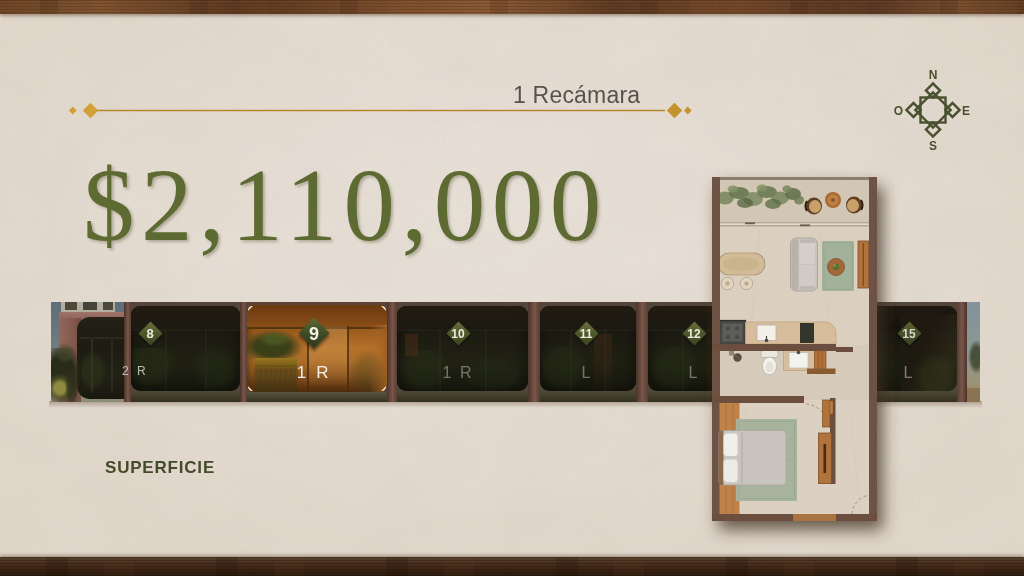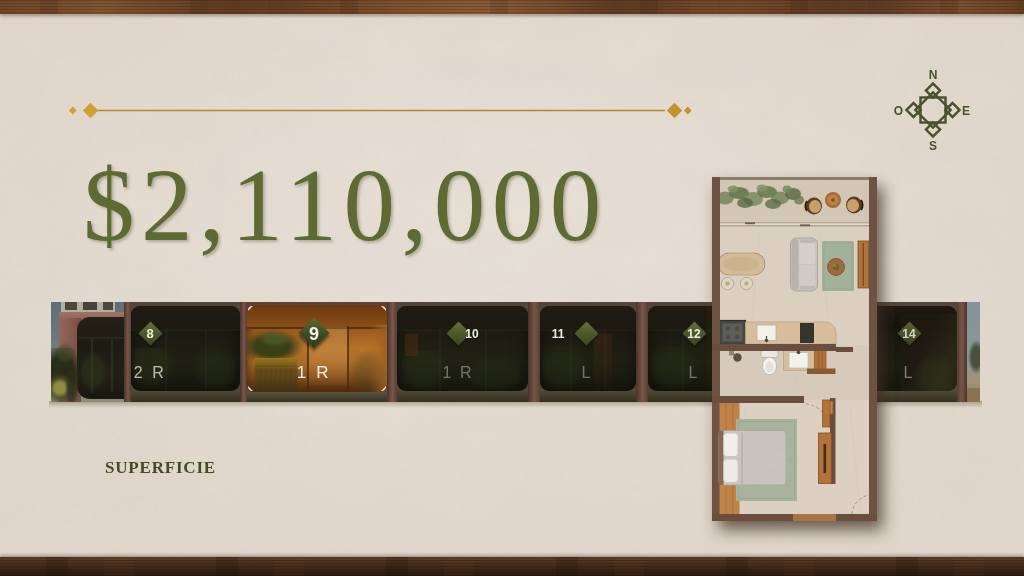--- a/index.html
+++ b/index.html
@@ -37,20 +37,21 @@
     box-shadow:0 2px 3px rgba(100,80,62,0.5);"></div>
 
   <div class="abs" style="left:0;top:557px;width:1024px;height:19px;
     background:
       repeating-linear-gradient(180deg, rgba(18,9,4,0.26) 0 1px, rgba(0,0,0,0) 1px 3px),
       repeating-linear-gradient(90deg, rgba(0,0,0,0) 0 46px, rgba(18,9,4,0.16) 46px 68px, rgba(0,0,0,0) 68px 104px, rgba(110,70,36,0.12) 104px 134px, rgba(0,0,0,0) 134px 170px),
       linear-gradient(180deg,#55412b 0%,#4c3120 30%,#3a2313 70%,#2c1a0d 100%);
     box-shadow:0 -2px 3px rgba(120,105,85,0.55);"></div>
 
 
+  <div class="abs" style="left:513px;top:82px;font-size:23px;color:#57534b;letter-spacing:0.2px;">1 Recámara</div>
 
   <svg class="abs" style="left:60px;top:98px;" width="650" height="26" viewBox="0 0 650 26">
     <line x1="36" y1="12.5" x2="605" y2="12.5" stroke="#b5862d" stroke-width="1.4"></line>
     <rect x="10" y="9.75" width="5.5" height="5.5" fill="#d2a035" transform="rotate(45 12.75 12.5)"></rect>
     <rect x="25" y="7" width="11" height="11" fill="#d2a035" transform="rotate(45 30.5 12.5)"></rect>
     <rect x="609" y="7" width="11" height="11" fill="#c5932e" transform="rotate(45 614.5 12.5)"></rect>
     <rect x="625" y="9.75" width="5.5" height="5.5" fill="#c5932e" transform="rotate(45 627.75 12.5)"></rect>
   </svg>
 
   <svg class="abs" style="left:883px;top:60px;" width="100" height="100" viewBox="0 0 100 100">
@@ -110,21 +111,21 @@
         <div class="abs" style="left:0px;top:23px;right:0;height:1.5px;background:rgba(115,120,82,0.08);"></div>
         <div class="abs" style="left:2px;top:42px;width:44px;height:38px;background:radial-gradient(circle at 40% 40%, rgba(48,60,28,0.3) 0 45%, rgba(48,60,28,0) 72%);"></div>
         <div class="abs" style="left:60px;top:40px;width:44px;height:44px;background:radial-gradient(circle at 55% 50%, rgba(42,54,26,0.26) 0 45%, rgba(42,54,26,0) 72%);"></div>
       </div>
       <div class="abs" style="left:0;right:0;bottom:0;height:11px;background:linear-gradient(180deg,#4e4936,#33301f);"></div>
     </div>
 
     <div class="abs" style="left:90.5px;top:22.5px;width:17px;height:17px;background:linear-gradient(135deg,#68703a,#4b5629 55%,#3a4522);transform:rotate(45deg);box-shadow:1px 1px 2px rgba(0,0,0,0.4);"></div>
     <div class="abs" style="left:88px;top:23.5px;width:22px;height:17px;color:#ecebdf;font-size:13px;font-weight:bold;text-align:center;line-height:16px;">8</div>
 
-    <div class="abs" style="left:71px;top:62px;width:56px;text-align:center;color:rgba(225,222,212,0.8);font-size:16px;letter-spacing:2.5px;">2 R</div>
+    <div class="abs" style="left:71px;top:62px;width:56px;color:rgba(225,222,212,0.8);font-size:12px;letter-spacing:2.5px;">2 R</div>
 
     <div class="abs" style="left:189px;top:0;width:7px;height:100px;background:linear-gradient(90deg,#4a332a,#7a564a 55%,#573d32);"></div>
 
     <div class="abs" style="left:196px;top:0;width:140px;height:100px;background:#5f4236;">
       <div class="abs" style="left:0;top:3px;right:0;bottom:10px;border-radius:8px;overflow:hidden;box-shadow:inset 0 -9px 12px rgba(55,28,8,0.5), inset 0 4px 8px rgba(40,20,6,0.4);background:linear-gradient(180deg,#64370f 0%,#7e4716 14%,#9c5c1e 30%,#b4722a 50%,#ad6d28 64%,#8a5420 84%,#6e3f14 100%);">
         <div class="abs" style="left:0;top:0;right:0;height:22px;background:linear-gradient(180deg,#6b3a10,#8a4e18);"></div>
         <div class="abs" style="left:0;top:22px;right:0;height:1.6px;background:#54330f;"></div>
         <div class="abs" style="left:60px;top:21px;width:1.8px;bottom:0;background:rgba(74,42,16,0.75);"></div>
         <div class="abs" style="left:100px;top:21px;width:1.8px;bottom:0;background:rgba(74,42,16,0.75);"></div>
         <div class="abs" style="left:62px;top:22px;width:38px;height:58px;background:linear-gradient(180deg,rgba(255,214,148,0.22),rgba(255,190,110,0.04));"></div>
@@ -158,40 +159,40 @@
         <div class="abs" style="left:88px;top:24px;width:1.5px;bottom:0;background:rgba(115,120,82,0.08);"></div>
         <div class="abs" style="left:0px;top:23px;right:0;height:1.5px;background:rgba(115,120,82,0.07);"></div>
         <div class="abs" style="left:4px;top:44px;width:52px;height:40px;background:radial-gradient(circle at 45% 45%, rgba(46,58,26,0.27) 0 45%, rgba(46,58,26,0) 72%);"></div>
         <div class="abs" style="left:64px;top:50px;width:58px;height:36px;background:radial-gradient(ellipse at 55% 50%, rgba(42,54,26,0.24) 0 45%, rgba(42,54,26,0) 72%);"></div>
         <div class="abs" style="left:8px;top:28px;width:13px;height:22px;background:rgba(110,55,28,0.3);"></div>
       </div>
       <div class="abs" style="left:0;right:0;bottom:0;height:11px;background:linear-gradient(180deg,#4e4936,#33301f);"></div>
     </div>
 
     <div class="abs" style="left:398.5px;top:22.5px;width:17px;height:17px;background:linear-gradient(135deg,#68703a,#4b5629 55%,#3a4522);transform:rotate(45deg);box-shadow:1px 1px 2px rgba(0,0,0,0.4);"></div>
-    <div class="abs" style="left:396px;top:23.5px;width:22px;height:17px;color:#ecebdf;font-size:12px;font-weight:bold;text-align:center;line-height:16px;margin-left:14px;">10</div>
+    <div class="abs" style="left:396px;top:23.5px;width:22px;height:17px;color:#ecebdf;font-size:12px;font-weight:bold;text-align:center;line-height:16px;">10</div>
 
     <div class="abs" style="left:379px;top:62px;width:56px;text-align:center;color:rgba(205,202,192,0.5);font-size:16px;letter-spacing:2px;">1 R</div>
 
     <div class="abs" style="left:477px;top:0;width:12px;height:100px;background:linear-gradient(90deg,#4a332a,#7a564a 55%,#573d32);"></div>
 
     <div class="abs" style="left:489px;top:0;width:96px;height:100px;background:#53453a;">
       <div class="abs" style="left:0;top:4px;right:0;bottom:11px;border-radius:9px;overflow:hidden;background:linear-gradient(180deg,#1a1912 0%,#1c1b12 35%,#1f2012 65%,#17180e 100%);box-shadow:inset 0 0 16px rgba(0,0,0,0.5);">
         <div class="abs" style="left:0;top:0;right:0;height:24px;background:linear-gradient(180deg,#221c12,#1a1810);"></div>
         <div class="abs" style="left:30px;top:24px;width:1.5px;bottom:0;background:rgba(115,120,82,0.08);"></div>
         <div class="abs" style="left:64px;top:24px;width:1.5px;bottom:0;background:rgba(115,120,82,0.08);"></div>
         <div class="abs" style="left:0px;top:23px;right:0;height:1.5px;background:rgba(115,120,82,0.07);"></div>
         <div class="abs" style="left:2px;top:40px;width:46px;height:44px;background:radial-gradient(circle at 45% 45%, rgba(44,56,26,0.27) 0 45%, rgba(44,56,26,0) 72%);"></div>
         <div class="abs" style="left:54px;top:28px;width:18px;height:58px;background:linear-gradient(180deg,rgba(88,48,24,0.32),rgba(40,30,16,0.08));"></div>
       </div>
       <div class="abs" style="left:0;right:0;bottom:0;height:11px;background:linear-gradient(180deg,#4e4936,#33301f);"></div>
     </div>
 
     <div class="abs" style="left:526.5px;top:22.5px;width:17px;height:17px;background:linear-gradient(135deg,#68703a,#4b5629 55%,#3a4522);transform:rotate(45deg);box-shadow:1px 1px 2px rgba(0,0,0,0.4);"></div>
-    <div class="abs" style="left:496px;top:23.5px;width:22px;height:17px;color:#ecebdf;font-size:12px;font-weight:bold;text-align:center;line-height:16px;">11</div>
+    <div class="abs" style="left:524px;top:23.5px;width:22px;height:17px;color:#ecebdf;font-size:12px;font-weight:bold;text-align:center;line-height:16px;">11</div>
 
     <div class="abs" style="left:508px;top:62px;width:56px;text-align:center;color:rgba(205,202,192,0.5);font-size:16px;letter-spacing:2px;">L</div>
 
     <div class="abs" style="left:585px;top:0;width:12px;height:100px;background:linear-gradient(90deg,#4a332a,#7a564a 55%,#573d32);"></div>
 
     <div class="abs" style="left:597px;top:0;width:120px;height:100px;background:#53453a;">
       <div class="abs" style="left:0;top:4px;right:0;bottom:11px;border-radius:9px 0 0 9px;overflow:hidden;background:linear-gradient(180deg,#1a1912 0%,#1c1b12 35%,#1f2012 65%,#17180e 100%);box-shadow:inset 0 0 16px rgba(0,0,0,0.5);">
         <div class="abs" style="left:0;top:0;right:0;height:24px;background:linear-gradient(180deg,#221c12,#1a1810);"></div>
         <div class="abs" style="left:34px;top:24px;width:1.5px;bottom:0;background:rgba(115,120,82,0.08);"></div>
         <div class="abs" style="left:0px;top:23px;right:0;height:1.5px;background:rgba(115,120,82,0.07);"></div>
@@ -210,21 +211,21 @@
     <div class="abs" style="left:826px;top:0;width:80px;height:100px;background:#53453a;">
       <div class="abs" style="left:0;top:4px;right:0;bottom:11px;border-radius:0 9px 9px 0;overflow:hidden;background:linear-gradient(180deg,#14130c 0%,#181710 35%,#1c1d11 70%,#14150c 100%);">
         <div class="abs" style="left:0;top:0;right:0;height:24px;background:linear-gradient(180deg,#1e1911,#15130d);"></div>
         <div class="abs" style="left:24px;top:8px;width:56px;height:78px;background:linear-gradient(115deg,rgba(30,26,16,0.9) 40%,rgba(56,50,30,0.5) 75%);"></div>
         <div class="abs" style="left:38px;top:48px;width:38px;height:38px;background:radial-gradient(ellipse at 55% 60%, rgba(52,62,28,0.32) 0 45%, rgba(52,62,28,0) 75%);"></div>
       </div>
       <div class="abs" style="left:0;right:0;bottom:0;height:11px;background:linear-gradient(180deg,#4e4936,#33301f);"></div>
     </div>
 
     <div class="abs" style="left:849.5px;top:22.5px;width:17px;height:17px;background:linear-gradient(135deg,#5c642f,#454f28 55%,#37411f);transform:rotate(45deg);box-shadow:1px 1px 2px rgba(0,0,0,0.4);"></div>
-    <div class="abs" style="left:847px;top:23.5px;width:22px;height:17px;color:#d6d4c8;font-size:12px;font-weight:bold;text-align:center;line-height:16px;">14</div>
+    <div class="abs" style="left:847px;top:23.5px;width:22px;height:17px;color:#d6d4c8;font-size:12px;font-weight:bold;text-align:center;line-height:16px;">15</div>
 
     <div class="abs" style="left:830px;top:62px;width:56px;text-align:center;color:rgba(205,202,192,0.55);font-size:16px;letter-spacing:2px;">L</div>
 
     <div class="abs" style="left:906px;top:0;width:10px;height:100px;background:linear-gradient(90deg,#573d32,#7a564a 50%,#4a332a);"></div>
 
     <div class="abs" style="left:916px;top:0;width:13px;height:100px;overflow:hidden;background:linear-gradient(180deg,#83929c 0%,#8c9894 50%,#9d9378 80%,#927d5a 100%);">
       <div class="abs" style="left:1px;top:38px;width:14px;height:34px;background:radial-gradient(ellipse at 60% 50%, rgba(48,58,30,0.75) 0 42%, rgba(48,58,30,0) 72%);"></div>
       <div class="abs" style="left:0;bottom:0;width:13px;height:14px;background:#8a7350;"></div>
     </div>
 
@@ -434,16 +435,16 @@
     <g>
       <rect x="818.5" y="433" width="13" height="50.5" fill="#b0733c" stroke="#7e4e24" stroke-width="0.8"></rect>
       <rect x="823.5" y="444" width="2.6" height="29" fill="#4a2a12"></rect>
     </g>
 
     <path d="M 852,514 A 21,21 0 0 1 869,495" stroke="#a6937c" stroke-width="1" stroke-dasharray="3,2.4" fill="none"></path>
 
     <rect x="793" y="514" width="43" height="7" fill="#a9743f"></rect>
   </svg>
 
-  <div class="abs" style="left:105px;top:458px;font-size:17px;font-weight:bold;letter-spacing:0.8px;color:#454a28;font-family:Liberation Serif, serif;">SUPERFICIE</div>
+  <div class="abs" style="left:105px;top:458px;font-size:17px;font-weight:bold;letter-spacing:0.8px;color:#454a28;">SUPERFICIE</div>
 
 
 </div>
 
 </body></html>

